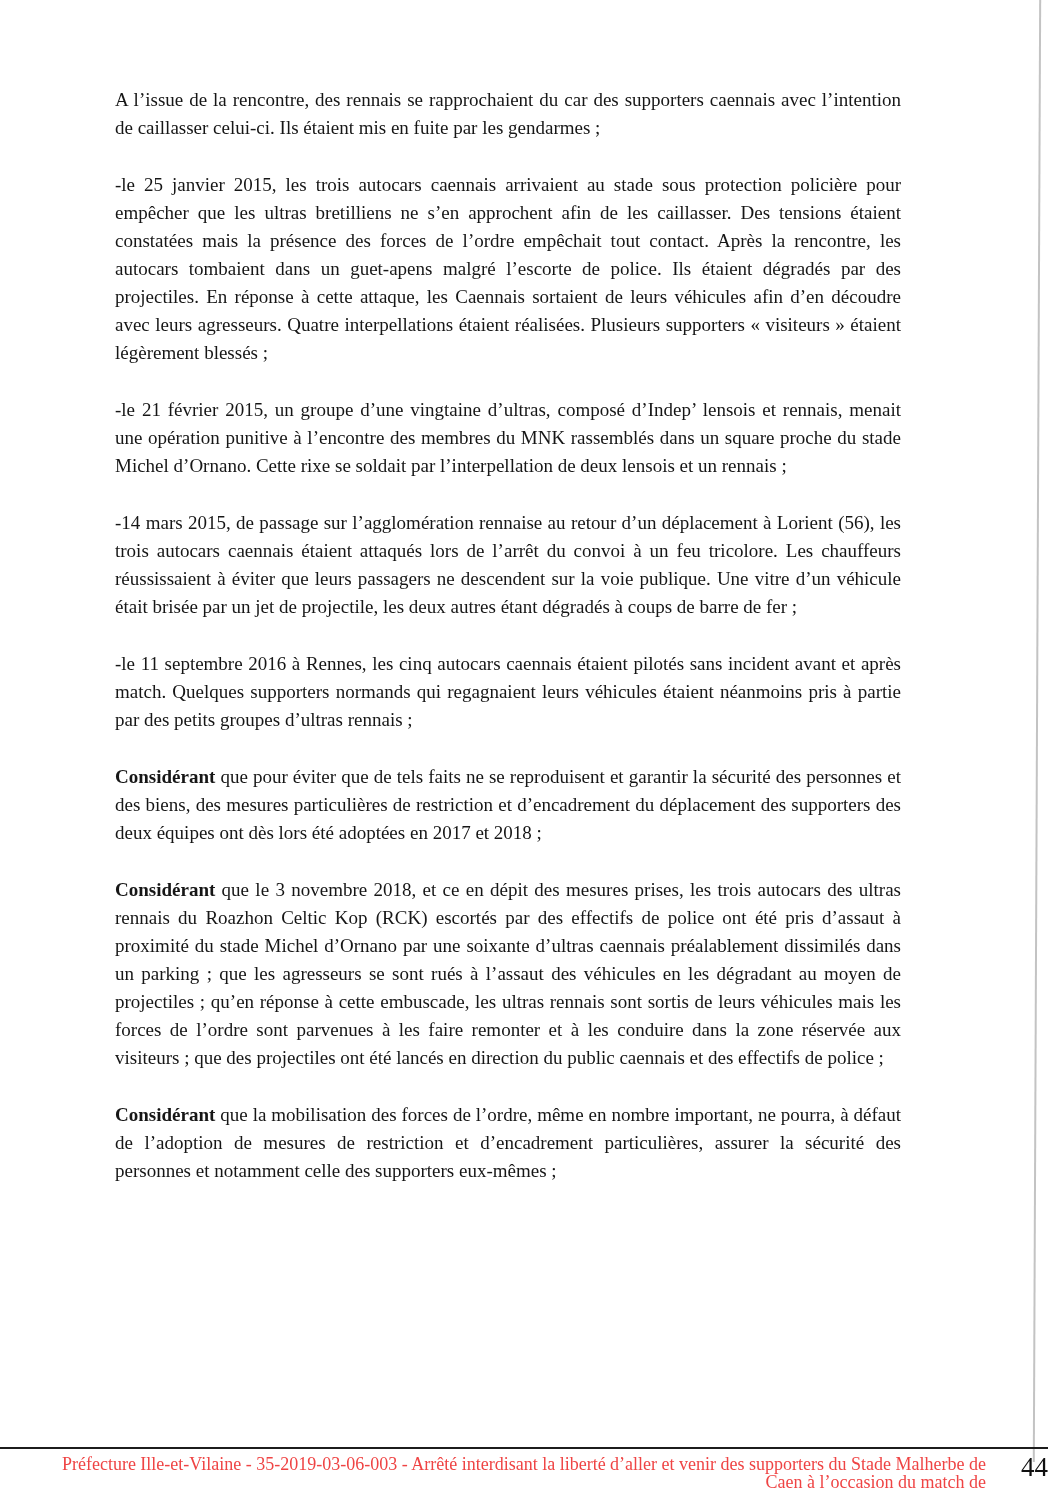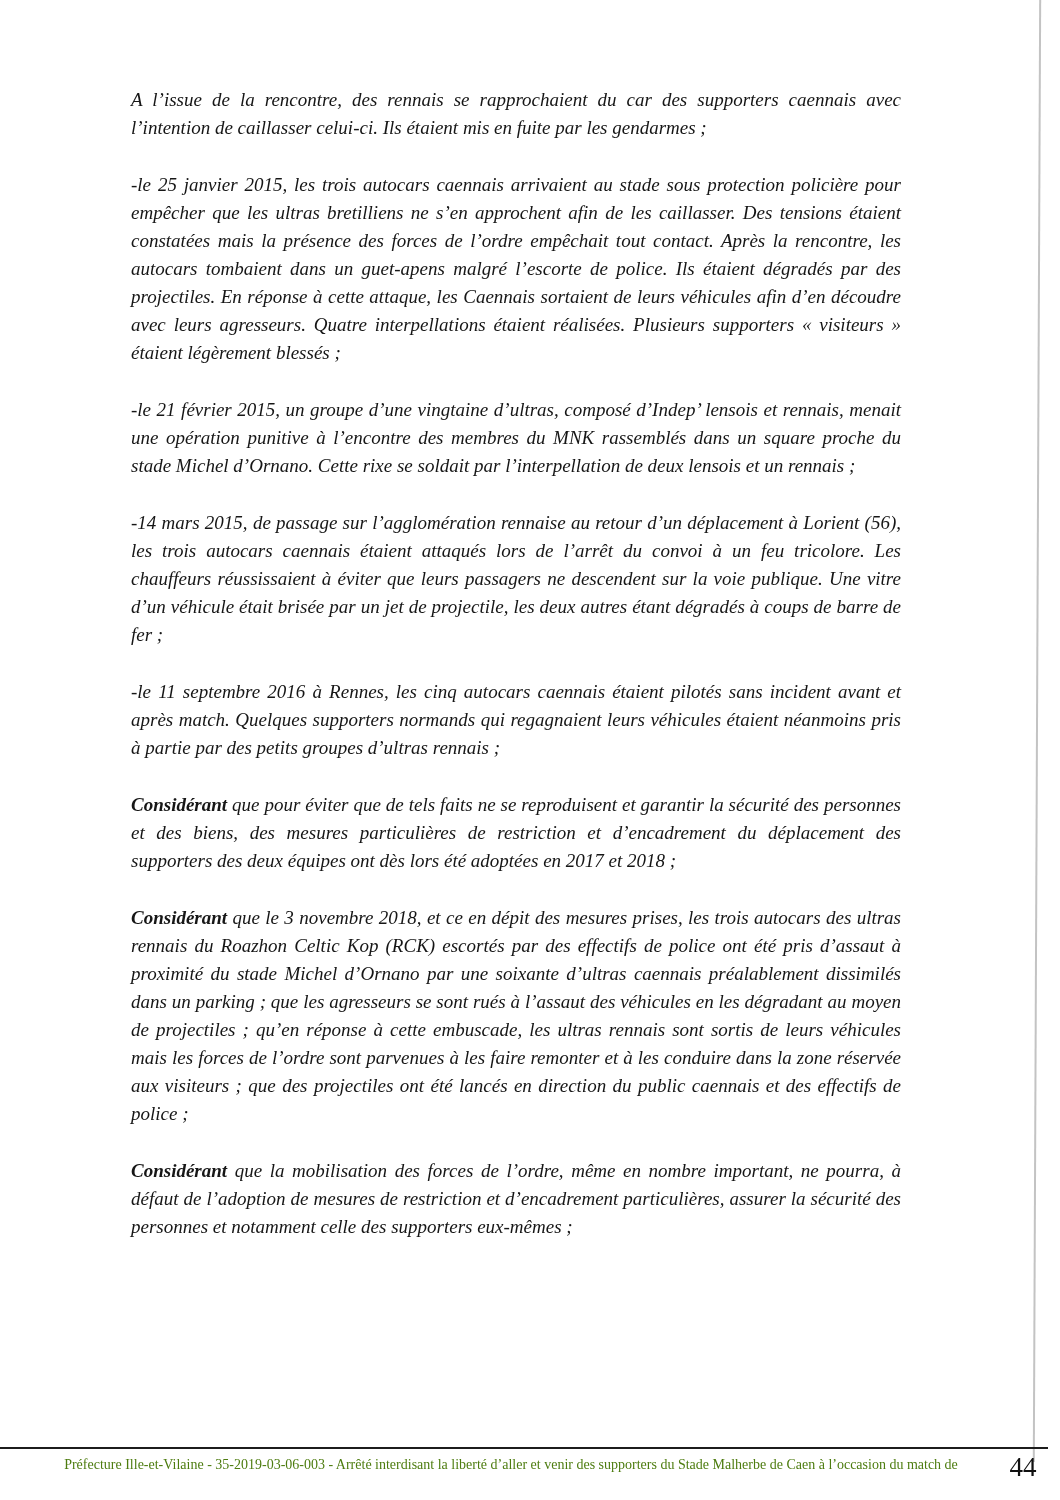--- a/index.html
+++ b/index.html
@@ -20,22 +20,21 @@
   .body-text {
     position: absolute;
     left: 115px;
     top: 86px;
     width: 786px;
     font-size: 19px;
     line-height: 28px;
     text-align: justify;
   }
   .para {
-    margin: 0 0 29px 16px;
-    font-style: italic;
+    margin: 0 0 29px 0;
   }
   .para .lead {
     font-weight: bold;
   }
   
   .scan-edge {
     position: absolute;
     top: -8px;
     left: 1036px;
     width: 2px;
@@ -51,33 +50,33 @@
     top: 1447px;
     width: 1048px;
     height: 2px;
     background: #1c1c1c;
   }
   .footer-text {
     position: absolute;
     left: 36px;
     top: 1456px;
     width: 950px;
-    font-size: 14px;
+    font-size: 18px;
     line-height: 17.5px;
-    color: #4d7c0f;
-    text-align: center;
+    color: #ef4444;
+    text-align: right;
   }
   .page-number {
     position: absolute;
     left: 998px;
     top: 1452px;
     width: 50px;
     font-size: 27px;
     line-height: 30px;
-    text-align: center;
+    text-align: right;
     color: #101010;
   }
 </style>
 </head>
 <body>
 
 <div class="page">
 
   <div class="body-text">
     <p class="para"><b class="lead"></b><span>A l’issue de la rencontre, des rennais se rapprochaient du car des supporters caennais avec l’intention de caillasser celui-ci. Ils étaient mis en fuite par les gendarmes ;</span></p>

